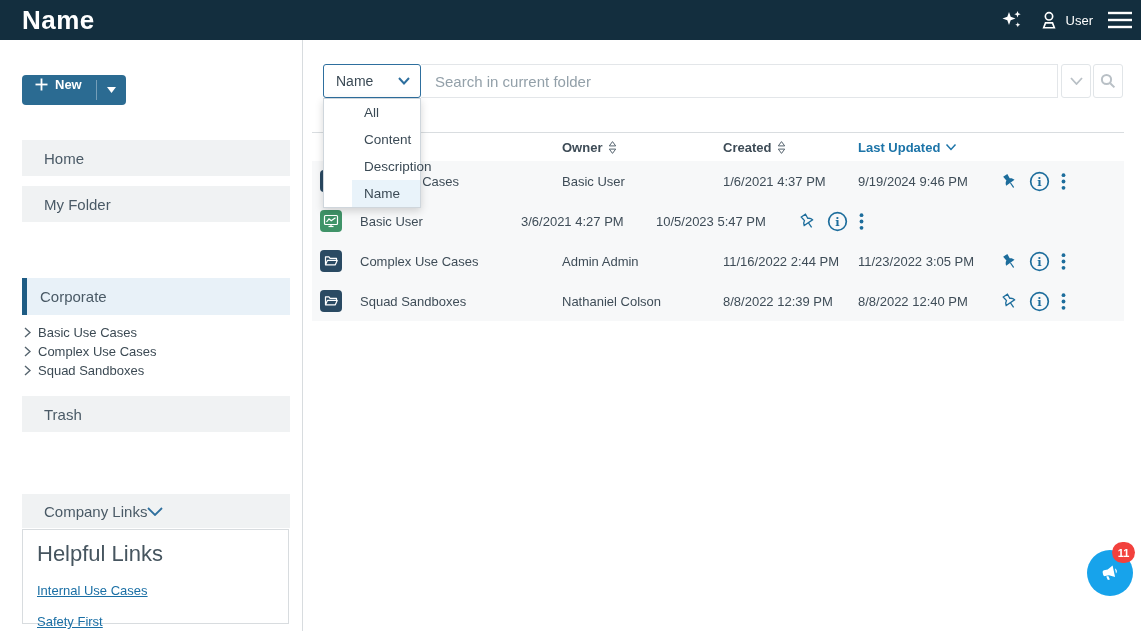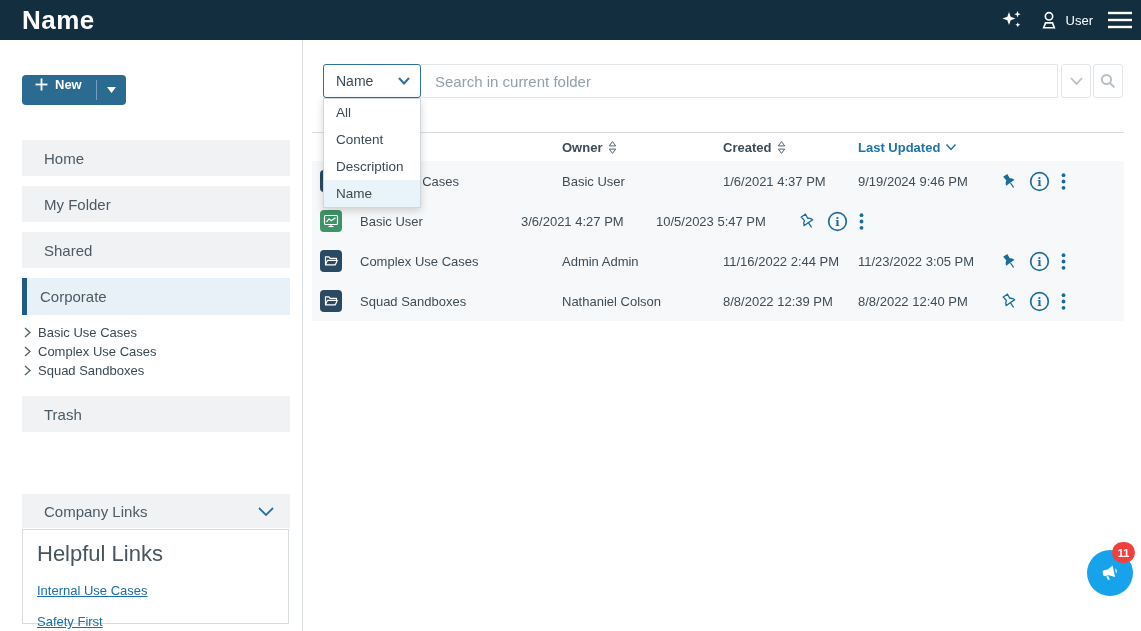--- a/index.html
+++ b/index.html
@@ -21,21 +21,21 @@
            background:#2b6b92;border-radius:4px;color:#fff;cursor:pointer;}
   .new-main{display:flex;align-items:center;gap:7px;padding:0 14px 12px 13px;font-size:13px;font-weight:700;}
   .new-divider{width:1px;background:rgba(255,255,255,.35);margin:5px 0;}
   .new-caret{display:flex;align-items:center;padding:0 10px;}
   .nav-item{position:absolute;left:22px;width:268px;height:36px;background:#f0f2f3;color:#4a5a66;
             font-size:15px;display:flex;align-items:center;padding-left:22px;box-sizing:border-box;cursor:pointer;}
   .nav-item.selected{background:#e8f1f8;border-left:5px solid #1e5c84;padding-left:13px;}
   .tree-item{position:absolute;left:24px;height:19px;display:flex;align-items:center;gap:7px;
              font-size:13px;color:#3c4a54;cursor:pointer;white-space:nowrap;}
   .company-header{position:absolute;left:22px;top:454px;width:268px;height:34px;background:#f0f2f3;
-            color:#4a5a66;font-size:15px;display:flex;align-items:center;justify-content:space-between;
+            color:#4a5a66;font-size:15px;display:flex;align-items:center;
             padding:0 16px 0 22px;box-sizing:border-box;cursor:pointer;}
   .links-box{position:absolute;left:22px;top:489px;width:267px;height:95px;background:#fff;
              border:1px solid #d8dcdf;box-sizing:border-box;padding:11px 14px;}
   .links-title{font-size:22px;color:#46555f;margin:0 0 9px 0;font-weight:400;}
   .side-link{display:block;font-size:13px;color:#1a6fa5;text-decoration:underline;margin-bottom:9px;cursor:pointer;margin-top:16px;}
 
   
   .filter-btn{position:absolute;left:323px;top:64px;width:98px;height:34px;background:#fff;
               border:1px solid #2e6f9e;border-radius:3px;box-sizing:border-box;display:flex;
               align-items:center;justify-content:space-between;padding:0 10px 0 12px;cursor:pointer;}
@@ -45,21 +45,21 @@
                 font-family:"Liberation Sans",sans-serif;outline:none;}
   .search-input::placeholder{color:#93a0a9;}
   .mini-btn{position:absolute;top:64px;width:30px;height:34px;background:#fff;border:1px solid #e1e5e8;
             border-radius:3px;box-sizing:border-box;display:flex;align-items:center;justify-content:center;cursor:pointer;}
   .mini-btn.b1{left:1061px;} .mini-btn.b2{left:1093px;}
 
   
   .filter-menu{position:absolute;left:323px;top:98px;width:98px;background:#fff;z-index:50;
                border:1px solid #cfd6dc;box-shadow:0 3px 8px rgba(0,0,0,.16);box-sizing:border-box;}
   .menu-item{height:27px;display:flex;align-items:center;padding-left:12px;font-size:13.5px;
-             color:#3b4a55;cursor:pointer;}
+             color:#3b4a55;cursor:pointer;margin-left:28px;}
   .menu-item.highlighted{background:#e9f3fa;}
 
   
   .table-wrap{position:absolute;left:312px;top:132px;width:812px;}
   .thead{height:28px;border-top:1px solid #d9dde0;display:flex;align-items:center;background:#fff;}
   .col-spacer{width:250px;}
   .th{font-size:13px;font-weight:700;color:#3d4b56;display:flex;align-items:center;gap:5px;cursor:pointer;}
   .th.owner{width:161px;} .th.created{width:135px;}
   .th.updated{color:#1c74a8;}
   .tbody{background:#f7f8f9;}
@@ -130,23 +130,20 @@
           </svg>
       </div>
     </div>
 
     <div class="nav-item" style="top:100px">
       <span>Home</span>
     </div>
     <div class="nav-item" style="top:146px">
       <span>My Folder</span>
     </div>
-    <div class="nav-item" style="top:192px">
-      <span>Shared</span>
-    </div>
     <div class="nav-item selected" style="top:238px;height:37px">
       <span>Corporate</span>
     </div>
 
     <div class="tree-item" style="top:283px">
       <svg width="7" height="11" viewBox="0 0 7 11" fill="none" stroke="#55646e" stroke-width="1.4">
           <path d="M1 1l5 4.5L1 10"></path>
         </svg>
       <span>Basic Use Cases</span>
     </div>

